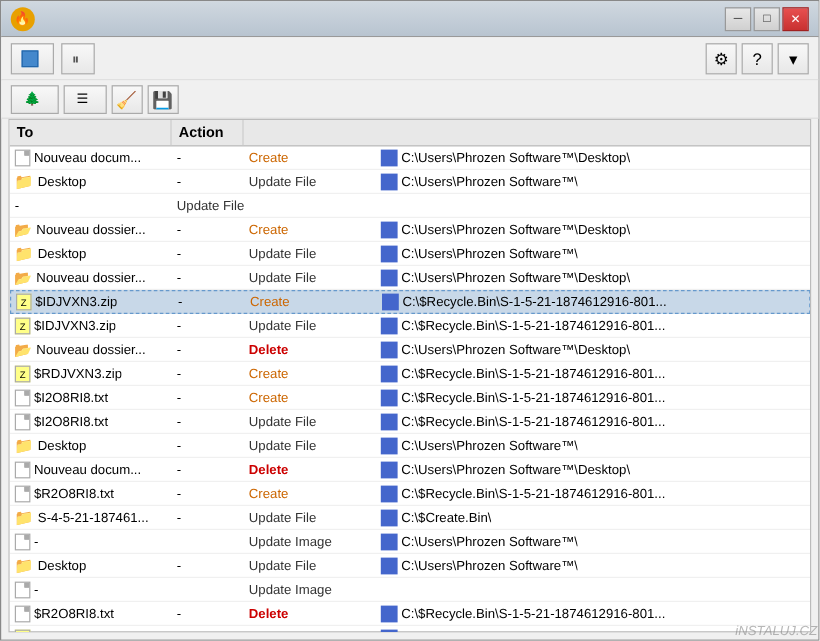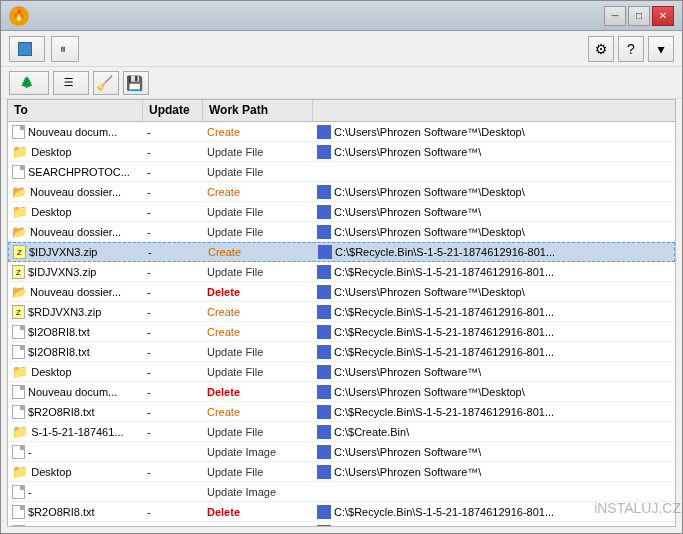--- a/index.html
+++ b/index.html
@@ -194,25 +194,26 @@
       gap: 3px;
     }
     .action-create { color: #cc6600; font-weight: 500; }
     .action-update { color: #333; }
     .action-delete { color: #cc0000; font-weight: 700; }
     .table-body::-webkit-scrollbar { width: 14px; }
     .table-body::-webkit-scrollbar-track { background: #f0f0f0; }
     .table-body::-webkit-scrollbar-thumb { background: #c0c0c0; border: 1px solid #aaa; }
     .instaluj-badge {
       position: absolute;
-      bottom: 18px;
+      bottom: 2px;
       right: 2px;
-      font-size: 14px;
+      font-size: 11px;
       color: #888;
       opacity: 0.6;
+      font-style: italic;
     }
   </style>
 </head>
 <body>
 
 <div class="window">
 
   <div class="title-bar">
     <div class="title-bar-icon">🔥</div>
     <span class="title-text"></span>
@@ -249,22 +250,21 @@
       <span></span>
     </button>
     <div class="small-btn" title="Clear">🧹</div>
     <div class="small-btn" title="Save">💾</div>
     <div class="live-capture"></div>
   </div>
 
   <div class="table-container">
     <div class="table-header">
       <div class="th">To</div>
-      <div class="th">Update</div>
-      <div class="th">Work Path</div>
+      <div class="th">Action</div>
     </div>
     <div class="table-body" id="table-body">
     <div class="table-row">
     <div class="td">
             <span style="display:inline-block;width:13px;height:14px;background:white;border:1px solid #aaa;position:relative;flex-shrink:0;">
               <span style="position:absolute;top:0;right:0;width:0;height:0;border-style:solid;border-width:0 4px 4px 0;border-color:transparent #aaa #aaa transparent;"></span>
             </span>
             <span style="overflow:hidden;text-overflow:ellipsis;">Nouveau docum...</span>
           </div>
     <div class="td">-</div>
@@ -280,26 +280,20 @@
             <span style="overflow:hidden;text-overflow:ellipsis;">Desktop</span>
           </div>
     <div class="td">-</div>
     <div class="td action-update">Update File</div>
     <div class="td">
             <span style="display:inline-block;width:14px;height:14px;background:#4466cc;flex-shrink:0;"></span>
             <span style="overflow:hidden;text-overflow:ellipsis;">C:\Users\Phrozen Software™\</span>
           </div>
   </div>
         <div class="table-row">
-    <div class="td">
-            <span style="display:inline-block;width:13px;height:14px;background:white;border:1px solid #aaa;position:relative;flex-shrink:0;">
-              <span style="position:absolute;top:0;right:0;width:0;height:0;border-style:solid;border-width:0 4px 4px 0;border-color:transparent #aaa #aaa transparent;"></span>
-            </span>
-            <span style="overflow:hidden;text-overflow:ellipsis;">SEARCHPROTOC...</span>
-          </div>
     <div class="td">-</div>
     <div class="td action-update">Update File</div>
   </div>
         <div class="table-row">
     <div class="td">
             <span style="color:#e8a800;font-size:12px;">📂</span>
             <span style="overflow:hidden;text-overflow:ellipsis;">Nouveau dossier...</span>
           </div>
     <div class="td">-</div>
     <div class="td action-create">Create</div>
@@ -444,21 +438,21 @@
     <div class="td">-</div>
     <div class="td action-create">Create</div>
     <div class="td">
             <span style="display:inline-block;width:14px;height:14px;background:#4466cc;flex-shrink:0;"></span>
             <span style="overflow:hidden;text-overflow:ellipsis;">C:\$Recycle.Bin\S-1-5-21-1874612916-801...</span>
           </div>
   </div>
         <div class="table-row">
     <div class="td">
             <span style="color:#e8a800;font-size:13px;">📁</span>
-            <span style="overflow:hidden;text-overflow:ellipsis;">S-1-5-21-187461...</span>
+            <span style="overflow:hidden;text-overflow:ellipsis;">S-4-5-21-187461...</span>
           </div>
     <div class="td">-</div>
     <div class="td action-update">Update File</div>
     <div class="td">
             <span style="display:inline-block;width:14px;height:14px;background:#4466cc;flex-shrink:0;"></span>
             <span style="overflow:hidden;text-overflow:ellipsis;">C:\$Create.Bin\</span>
           </div>
   </div>
         <div class="table-row">
     <div class="td">

